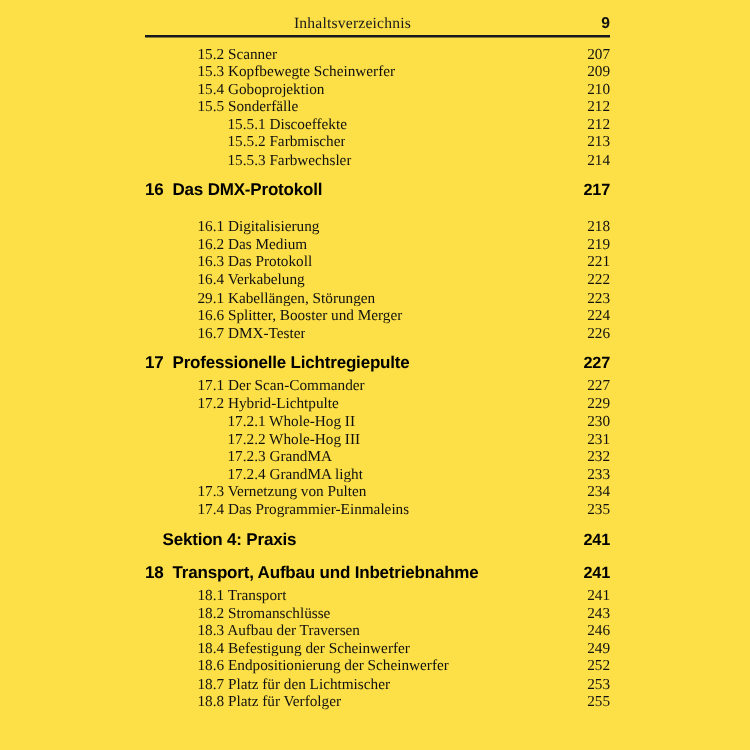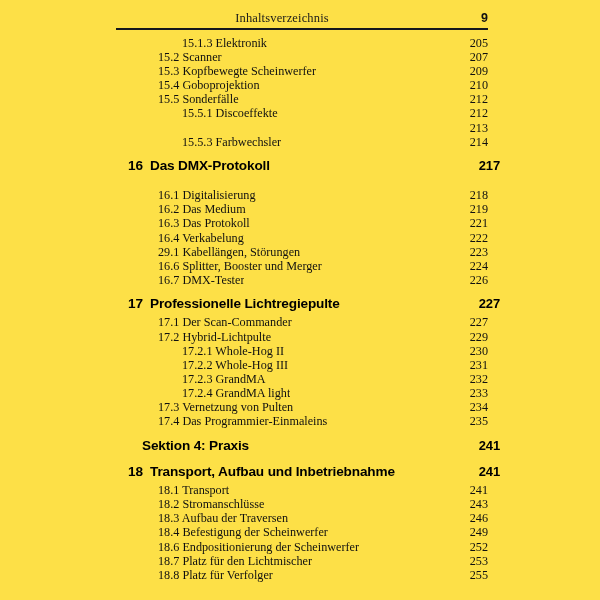--- a/index.html
+++ b/index.html
@@ -121,39 +121,34 @@
     display: inline-block;
     min-width: 22px;
     margin-left: -14px;
     padding-left: 0;
   }
   .heading .title { padding-left: 0; }
 
   .section-heading .label { padding-left: 14px; }
 
   
-  .gap-before { margin-top: 8.5px; margin-left: 12px; }
+  .gap-before { margin-top: 8.5px; }
 </style>
 </head>
 <body>
 
 <div class="page">
 
   <div class="header">
     <span class="header-title">Inhaltsverzeichnis</span>
     <span class="header-pageno">9</span>
   </div>
   <div class="header-rule"></div>
 
   <div class="toc" id="toc-list">
-      <div class="row entry lvl3">
-        <span class="label">15.1.3 Elektronik</span>
-        <span class="spacer"></span>
-        <span class="pageno">205</span>
-      </div>
       <div class="row entry lvl2">
         <span class="label">15.2 Scanner</span>
         <span class="spacer"></span>
         <span class="pageno">207</span>
       </div>
       <div class="row entry lvl2">
         <span class="label">15.3 Kopfbewegte Scheinwerfer</span>
         <span class="spacer"></span>
         <span class="pageno">209</span>
       </div>
@@ -166,20 +161,21 @@
         <span class="label">15.5 Sonderfälle</span>
         <span class="spacer"></span>
         <span class="pageno">212</span>
       </div>
       <div class="row entry lvl3">
         <span class="label">15.5.1 Discoeffekte</span>
         <span class="spacer"></span>
         <span class="pageno">212</span>
       </div>
       <div class="row entry lvl3">
+        <span class="label">15.5.2 Farbmischer</span>
         <span class="spacer"></span>
         <span class="pageno">213</span>
       </div>
       <div class="row entry lvl3">
         <span class="label">15.5.3 Farbwechsler</span>
         <span class="spacer"></span>
         <span class="pageno">214</span>
       </div>
       <div class="row row heading gap-before">
         <span class="label"><span class="num">16</span><span class="title">Das DMX-Protokoll</span></span>

